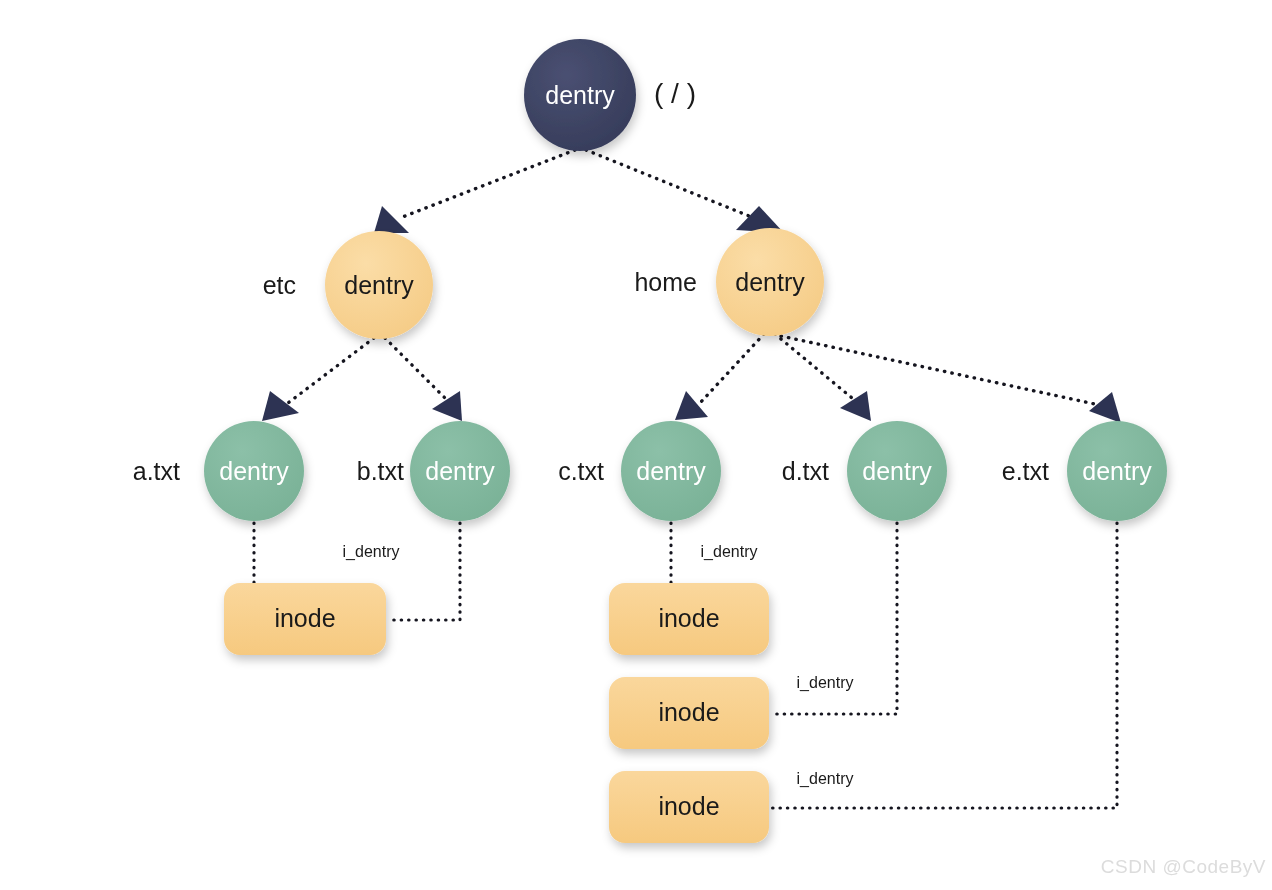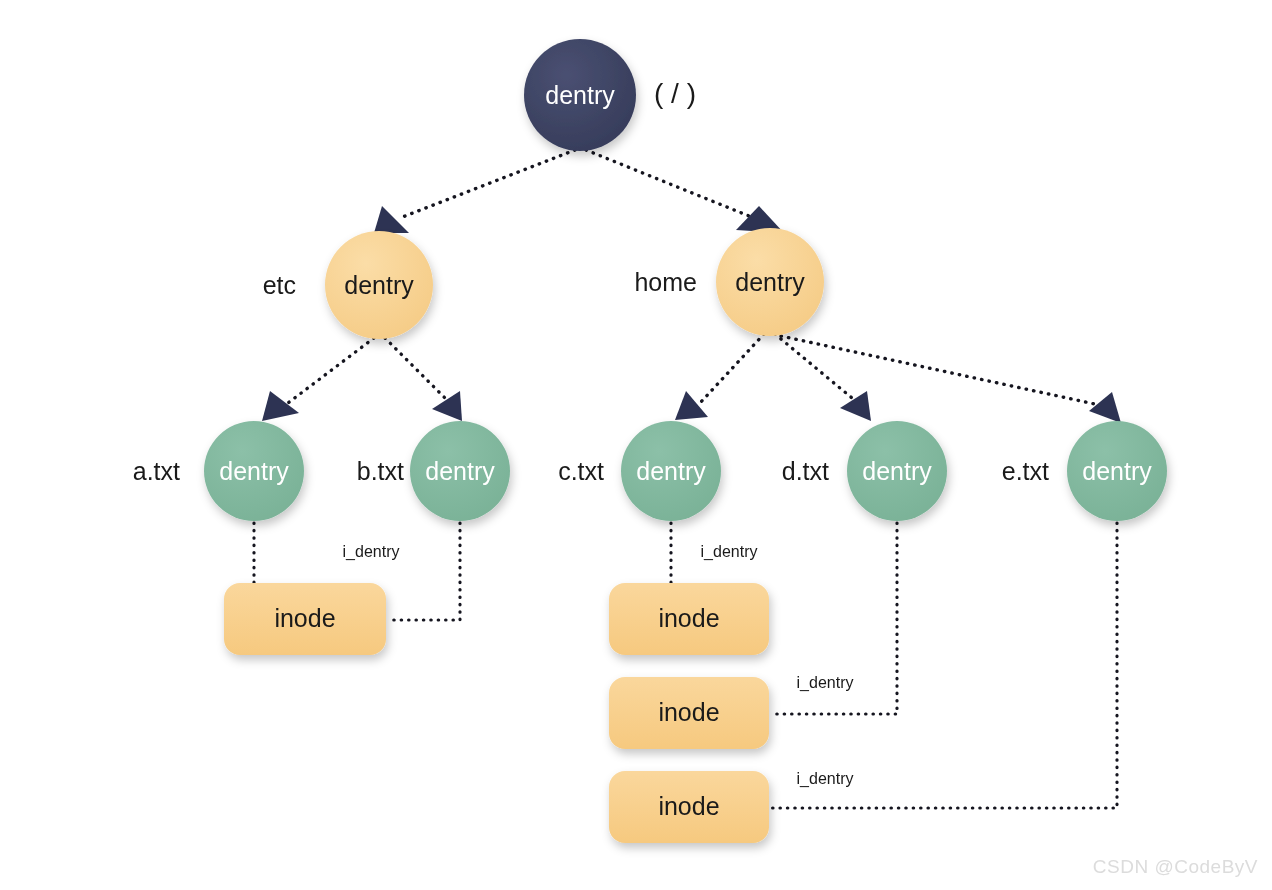--- a/index.html
+++ b/index.html
@@ -63,21 +63,21 @@
   .dotted-link {
     fill: none;
     stroke: #15151f;
     stroke-width: 3.2;
     stroke-linecap: round;
     stroke-dasharray: 0.4 7;
   }
   .arrow-head { fill: #2d3353; }
   .watermark {
     position: absolute;
-    right: 14px;
+    right: 6px;
     bottom: 12px;
     font-family: "Liberation Sans", "DejaVu Sans", sans-serif;
     font-size: 19px;
     color: #dcdcdc;
     letter-spacing: 0.5px;
     user-select: none;
   }
 </style>
 </head>
 <body>

